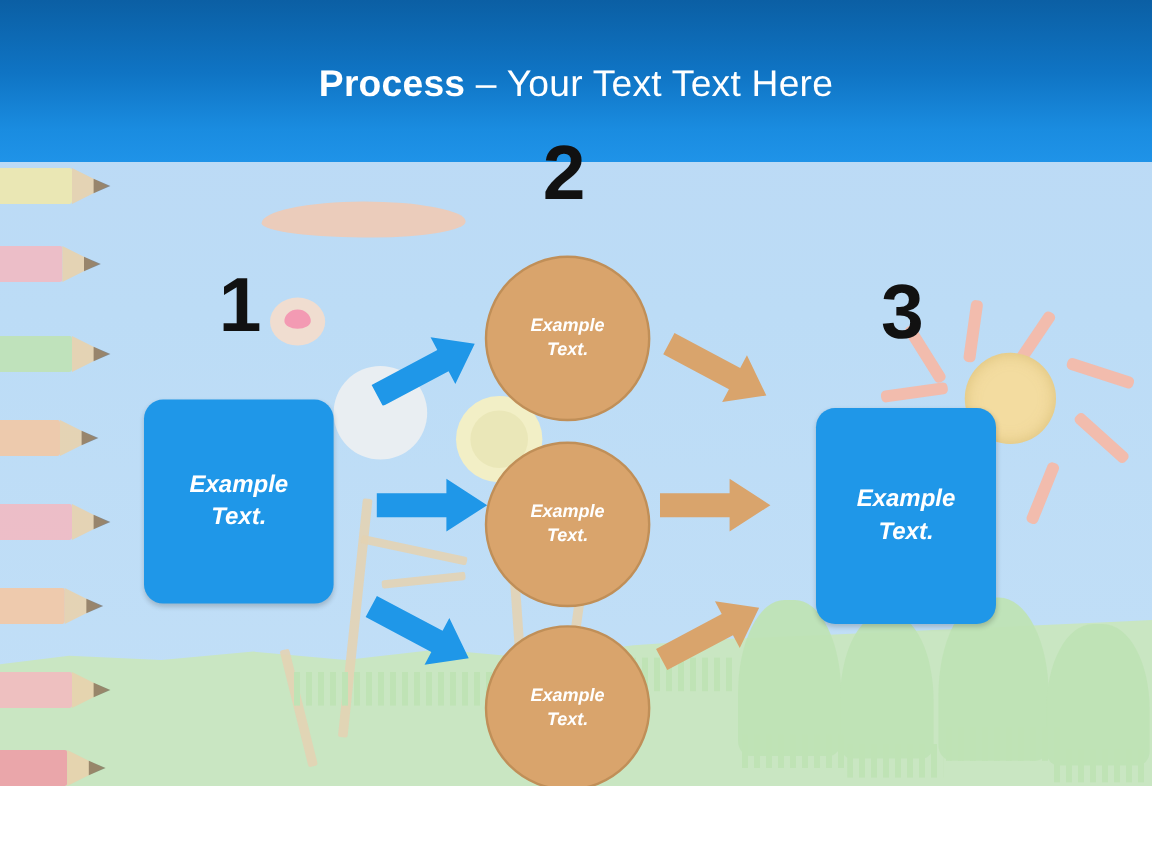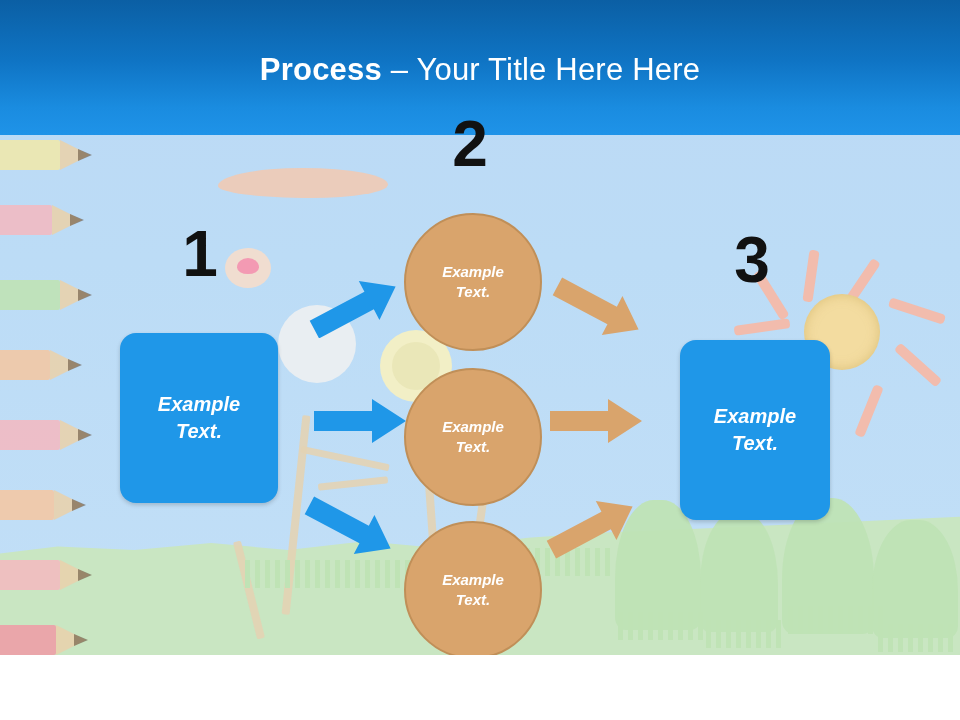--- a/index.html
+++ b/index.html
@@ -281,21 +281,21 @@
     <div class="bush" style="left:782px; top:498px; width:92px; height:136px;"></div>
     <div class="bush" style="left:872px; top:520px; width:86px; height:118px;"></div>
     <div class="grass-comb" style="left:618px; top:612px; width:90px;"></div>
     <div class="grass-comb" style="left:706px; top:620px; width:80px;"></div>
     <div class="grass-comb" style="left:788px; top:606px; width:96px;"></div>
     <div class="grass-comb" style="left:878px; top:624px; width:80px;"></div>
   </div>
 
   <div class="header-band"></div>
   <div class="title">
-    <b>Process</b><span class="light"> – Your Title Here Here</span>
+    <b>Process</b><span class="light"> – Your Text Text Here</span>
   </div>
 
   <div class="step-number" style="left:160px; top:222px; width:80px;">1</div>
   <div class="step-number" style="left:430px; top:112px; width:80px;">2</div>
   <div class="step-number" style="left:712px; top:228px; width:80px;">3</div>
 
   <div class="box" style="left:120px; top:333px; width:158px; height:170px;">
     <div>
       <div>Example</div>
       <div>Text.</div>

